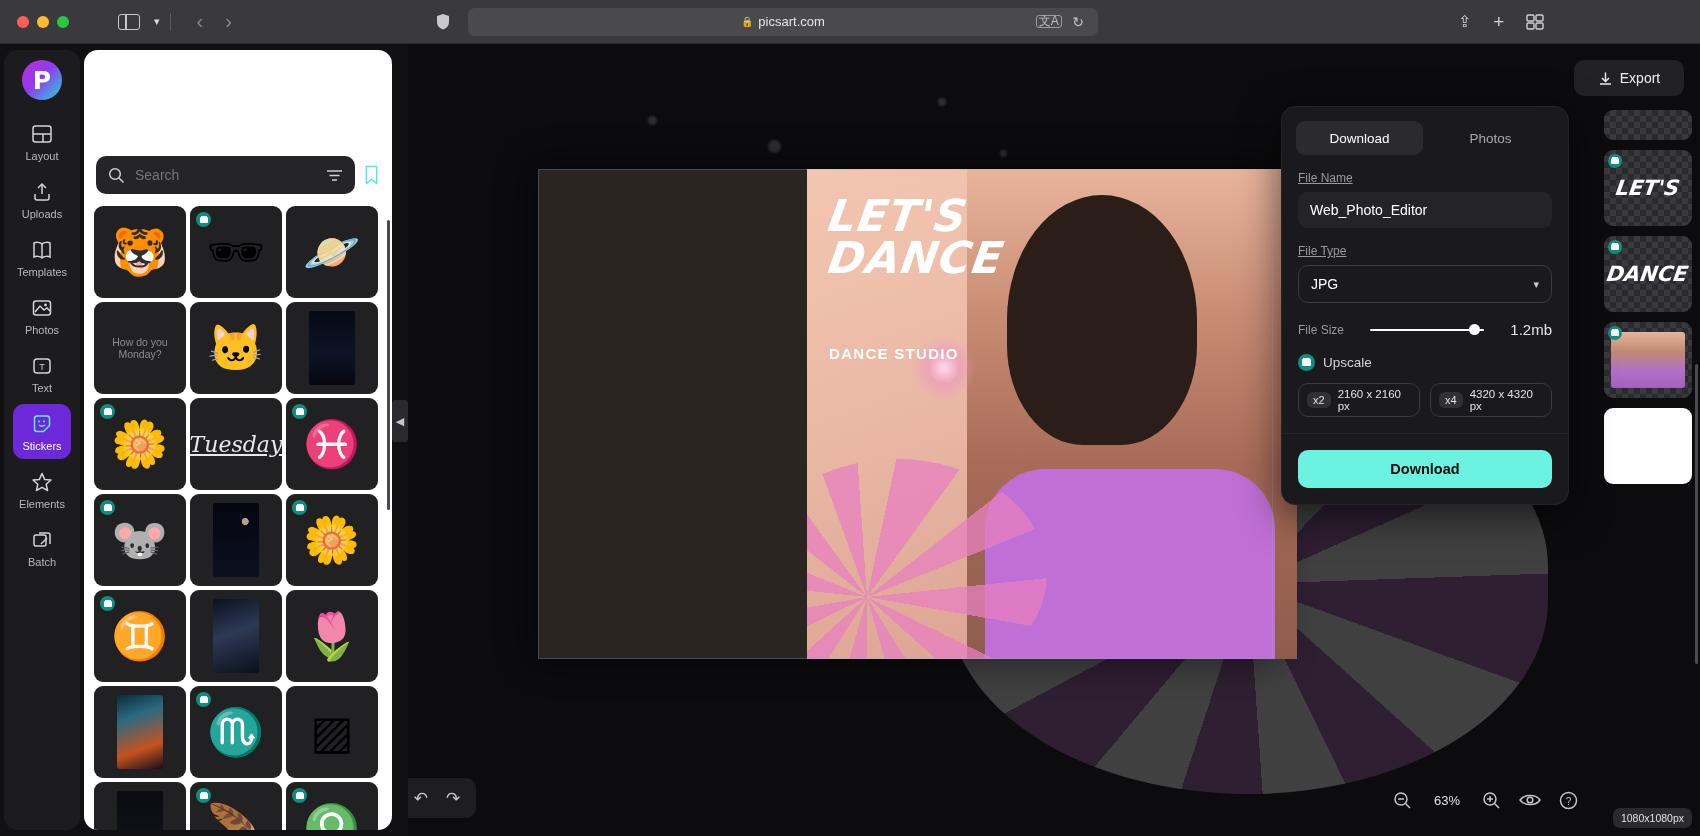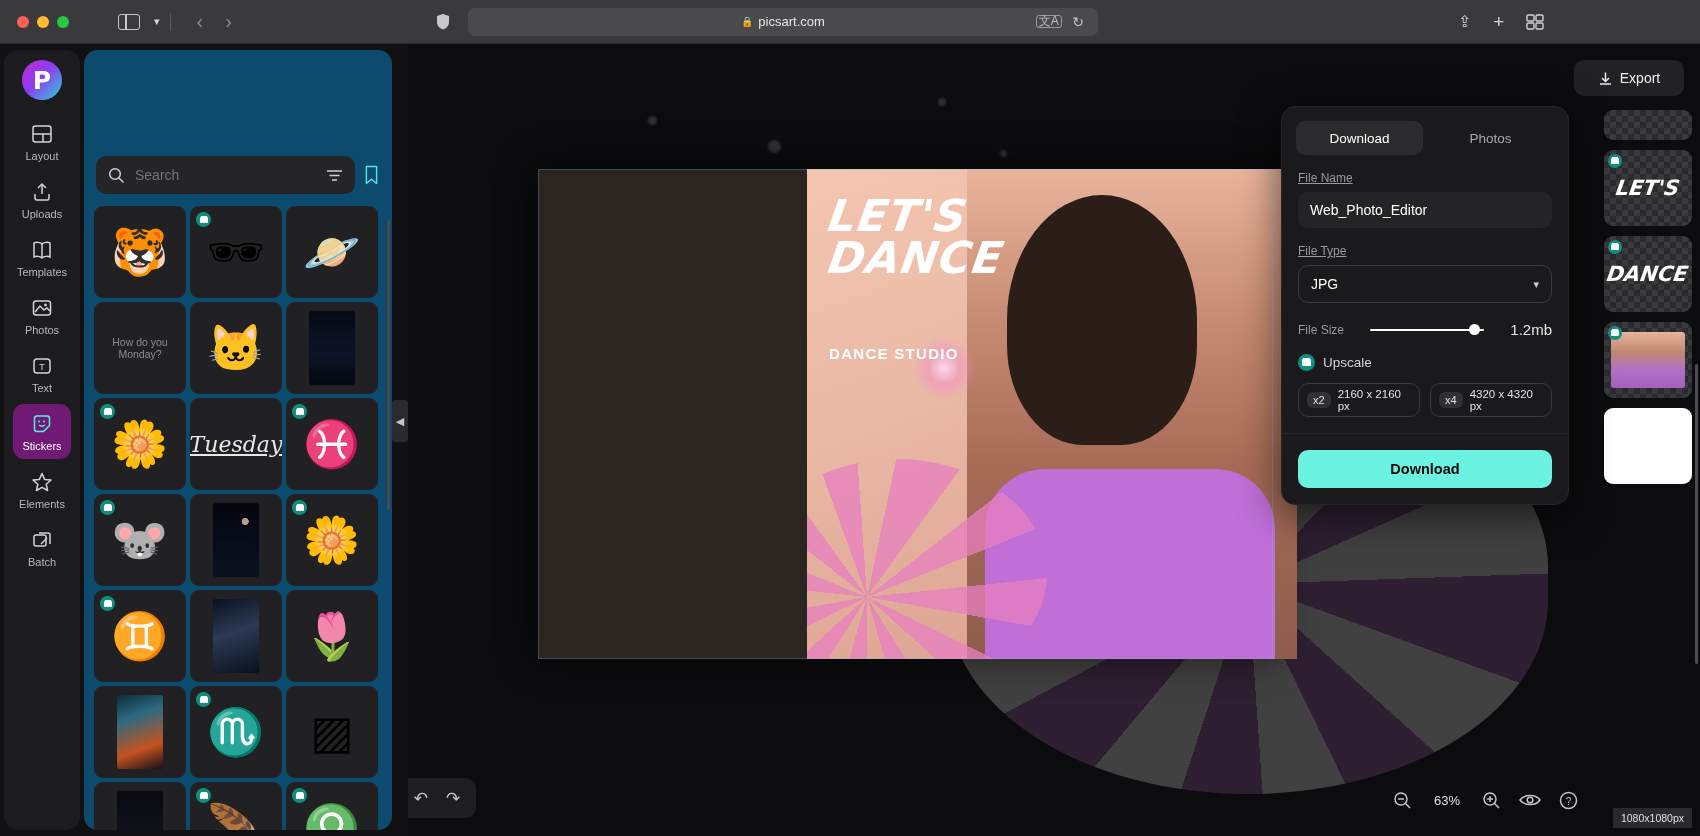--- a/index.html
+++ b/index.html
@@ -38,29 +38,29 @@
   
   #left-rail { position:absolute; left:4px; top:6px; width:76px; height:780px;
     background:#1c1c1e; border-radius:14px; display:flex; flex-direction:column;
     align-items:center; padding-top:10px; }
   #logo-badge { width:40px; height:40px; border-radius:50%;
     background:linear-gradient(135deg,#c52bd6 0%,#8b3cf0 45%,#2ad6d6 100%);
     display:flex; align-items:center; justify-content:center; color:#fff;
     font-size:25px; font-weight:bold; font-family:"DejaVu Sans", sans-serif; margin-bottom:14px;}
   .rail-item { width:58px; padding:9px 0 7px; border-radius:11px; display:flex;
     flex-direction:column; align-items:center; gap:5px; margin-bottom:3px; cursor:pointer;}
-  .rail-item.active { background:#701a75; }
+  .rail-item.active { background:#6d28d9; }
   .rail-label { font-size:11px; color:#b9b9bd; }
   .rail-item.active .rail-label { color:#fff; }
   .rail-icon { width:22px; height:22px; color:#d4d4d8; }
   .rail-item.active .rail-icon { color:#57f0e0; }
 
   
   #stickers-panel { position:absolute; left:84px; top:6px; width:308px; height:780px;
-    background:#0c4a6e; border-radius:14px; overflow:hidden; }
+    background:#ffffff; border-radius:14px; overflow:hidden; }
   #search-row { position:absolute; left:12px; top:106px; width:284px; height:38px;
     display:flex; align-items:center; gap:8px; }
   #search-box { flex:1; height:38px; background:#252528; border-radius:10px;
     display:flex; align-items:center; padding:0 12px; gap:10px; }
   #search-input { background:transparent; border:none; outline:none; color:#b6b6ba;
     font-size:14px; flex:1; font-family:"Liberation Sans", sans-serif;}
   #filter-icon { color:#d0d0d4; }
   #bookmark-icon { color:#4fe8da; width:22px; }
   #sticker-grid { position:absolute; left:10px; top:156px; width:290px; height:630px;
     display:grid; grid-template-columns:repeat(3,92px); gap:4px; align-content:start; }
@@ -189,21 +189,21 @@
     cursor:pointer; overflow:hidden; }
   .layer-badge { position:absolute; left:4px; top:4px; width:14px; height:14px;
     border-radius:50%; background:#0e8f80; z-index:3; display:flex;
     align-items:center; justify-content:center; }
   .layer-badge::after { content:""; width:8px; height:6px; background:#fff;
     border-radius:1px; box-shadow:0 -2px 0 -1px #fff; }
   .layer-word { color:#fff; font-size:21px; font-weight:bold; font-style:italic;
     transform:skewX(-9deg); font-family:"DejaVu Sans", sans-serif; }
   .layer-white { background:#fff; }
   #canvas-size-badge { position:absolute; right:8px; bottom:8px; background:#2a2a2e;
-    border-radius:1px; padding:4px 8px; color:#e0e0e4; font-size:10.5px; }
+    border-radius:7px; padding:4px 8px; color:#e0e0e4; font-size:10.5px; }
   #layers-scrollbar { position:absolute; right:2px; top:320px; width:3px; height:300px;
     background:#4c4c50; border-radius:2px; }
 </style>
 </head>
 <body>
 
 <div id="browser-chrome">
   <div class="traffic">
     <span class="t-red"></span>
     <span class="t-yellow"></span>

